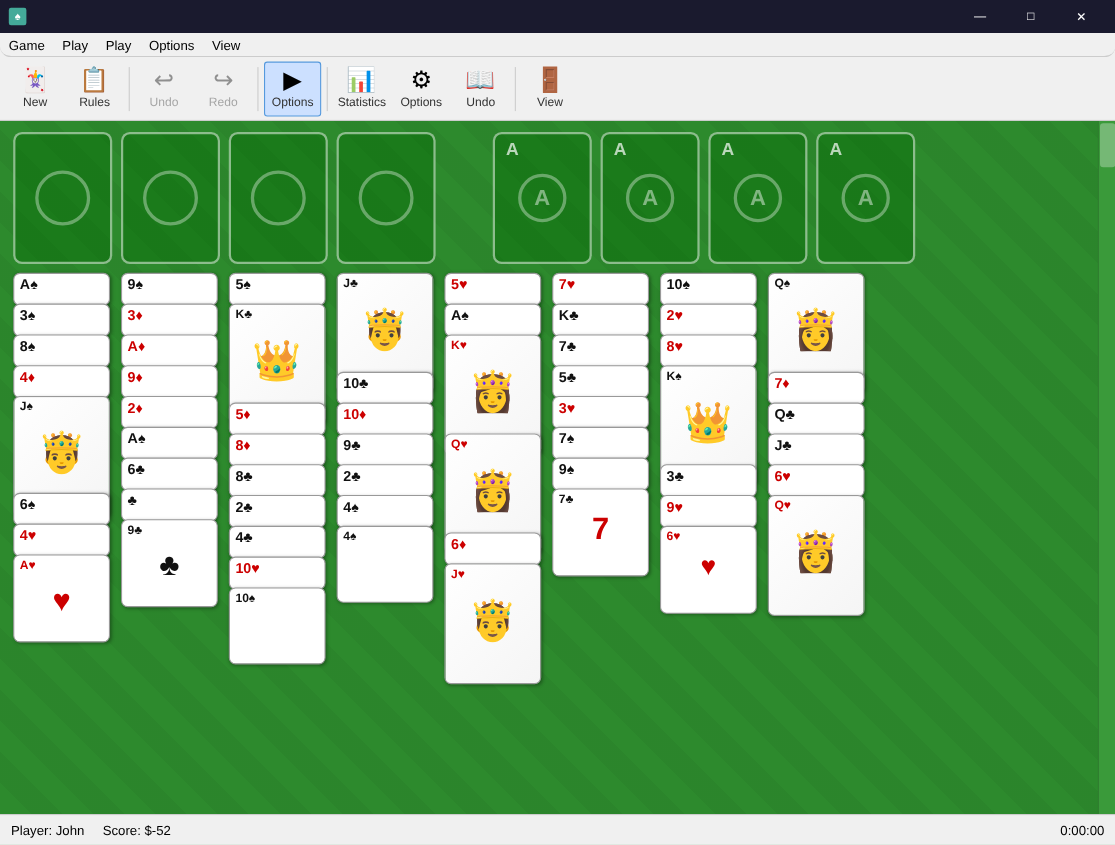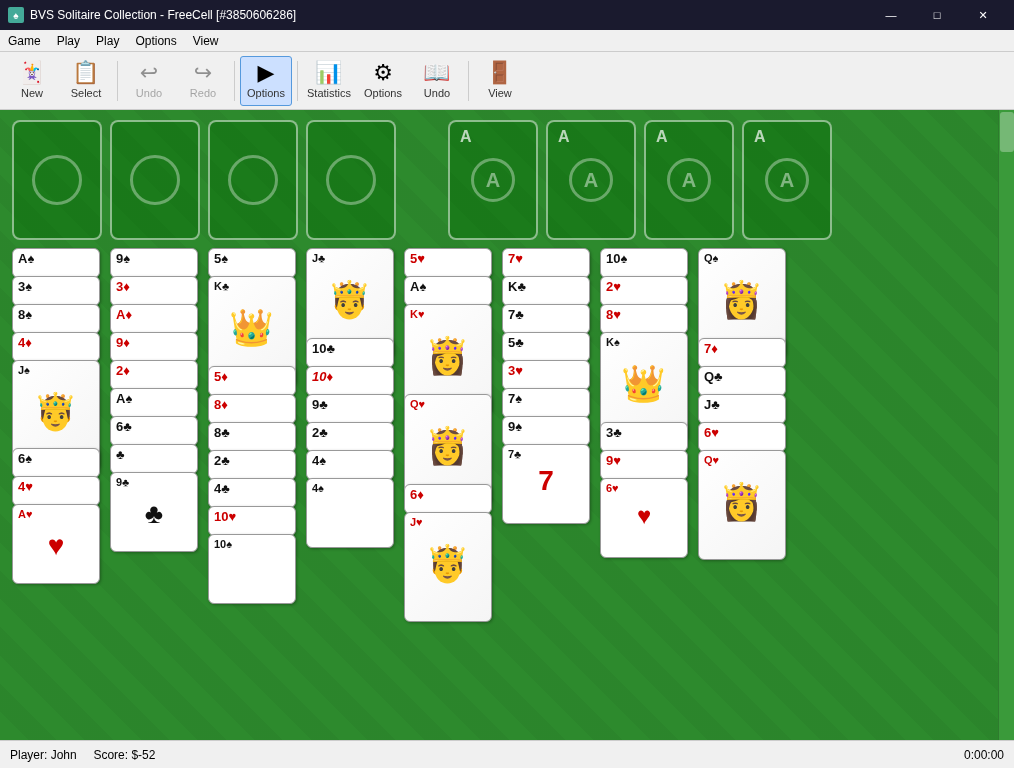--- a/index.html
+++ b/index.html
@@ -21,20 +21,21 @@
     #titlebar .win-controls { display: flex; gap: 0; }
     #titlebar .win-btn { width: 46px; height: 30px; display: flex; align-items: center; justify-content: center; cursor: pointer; font-size: 11px; color: white; background: transparent; border: none; }
 
     
     #menubar {
       background: #f0f0f0;
       height: 22px;
       display: flex;
       align-items: center;
       border-bottom: 1px solid #ccc;
+      border-radius: 10px;
     }
     .menu-item {
       padding: 2px 8px;
       cursor: pointer;
       height: 100%;
       display: flex;
       align-items: center;
       font-size: 12px;
     }
 
@@ -178,21 +179,20 @@
       border-radius: 3px;
       margin: 2px 1px;
     }
   </style>
 </head>
 <body>
 
 <div id="titlebar">
   <div class="title">
     <div class="title-icon">♠</div>
-    <span>BVS Solitaire Collection - FreeCell [#3850606286]</span>
   </div>
   <div class="win-controls">
     <button class="win-btn">—</button>
     <button class="win-btn">□</button>
     <button class="win-btn close">✕</button>
   </div>
 </div>
 
 <div id="menubar">
   <div class="menu-item">Game</div>
@@ -202,21 +202,21 @@
   <div class="menu-item">View</div>
 </div>
 
 <div id="toolbar">
   <button class="toolbar-btn">
     <span class="btn-icon">🃏</span>
     <span class="btn-label">New</span>
   </button>
   <button class="toolbar-btn">
     <span class="btn-icon">📋</span>
-    <span class="btn-label">Select</span>
+    <span class="btn-label">Rules</span>
   </button>
   <div class="toolbar-separator"></div>
   <button class="toolbar-btn disabled">
     <span class="btn-icon">↩</span>
     <span class="btn-label">Undo</span>
   </button>
   <button class="toolbar-btn disabled">
     <span class="btn-icon">↪</span>
     <span class="btn-label">Redo</span>
   </button>
@@ -384,21 +384,21 @@
     </div>
 
     <div class="card-column" style="height:320px;">
       <div class="card black" style="top:0px; height:110px; background: linear-gradient(135deg, #fff 0%, #f5f5f5 100%);">
         <div style="font-size:11px; font-weight:bold;">J♣</div>
         <div style="font-size:36px; text-align:center; margin-top:15px;">🤴</div>
       </div>
       <div class="card black" style="top:90px;">
           <div class="card-rank">10♣</div>
         </div>
-      <div class="card red" style="top:118px;font-style:italic;">
+      <div class="card red" style="top:118px;">
           <div class="card-rank">10♦</div>
         </div>
       <div class="card black" style="top:146px;">
           <div class="card-rank">9♣</div>
         </div>
       <div class="card black" style="top:174px;">
           <div class="card-rank">2♣</div>
         </div>
       <div class="card black" style="top:202px;">
           <div class="card-rank">4♠</div>

